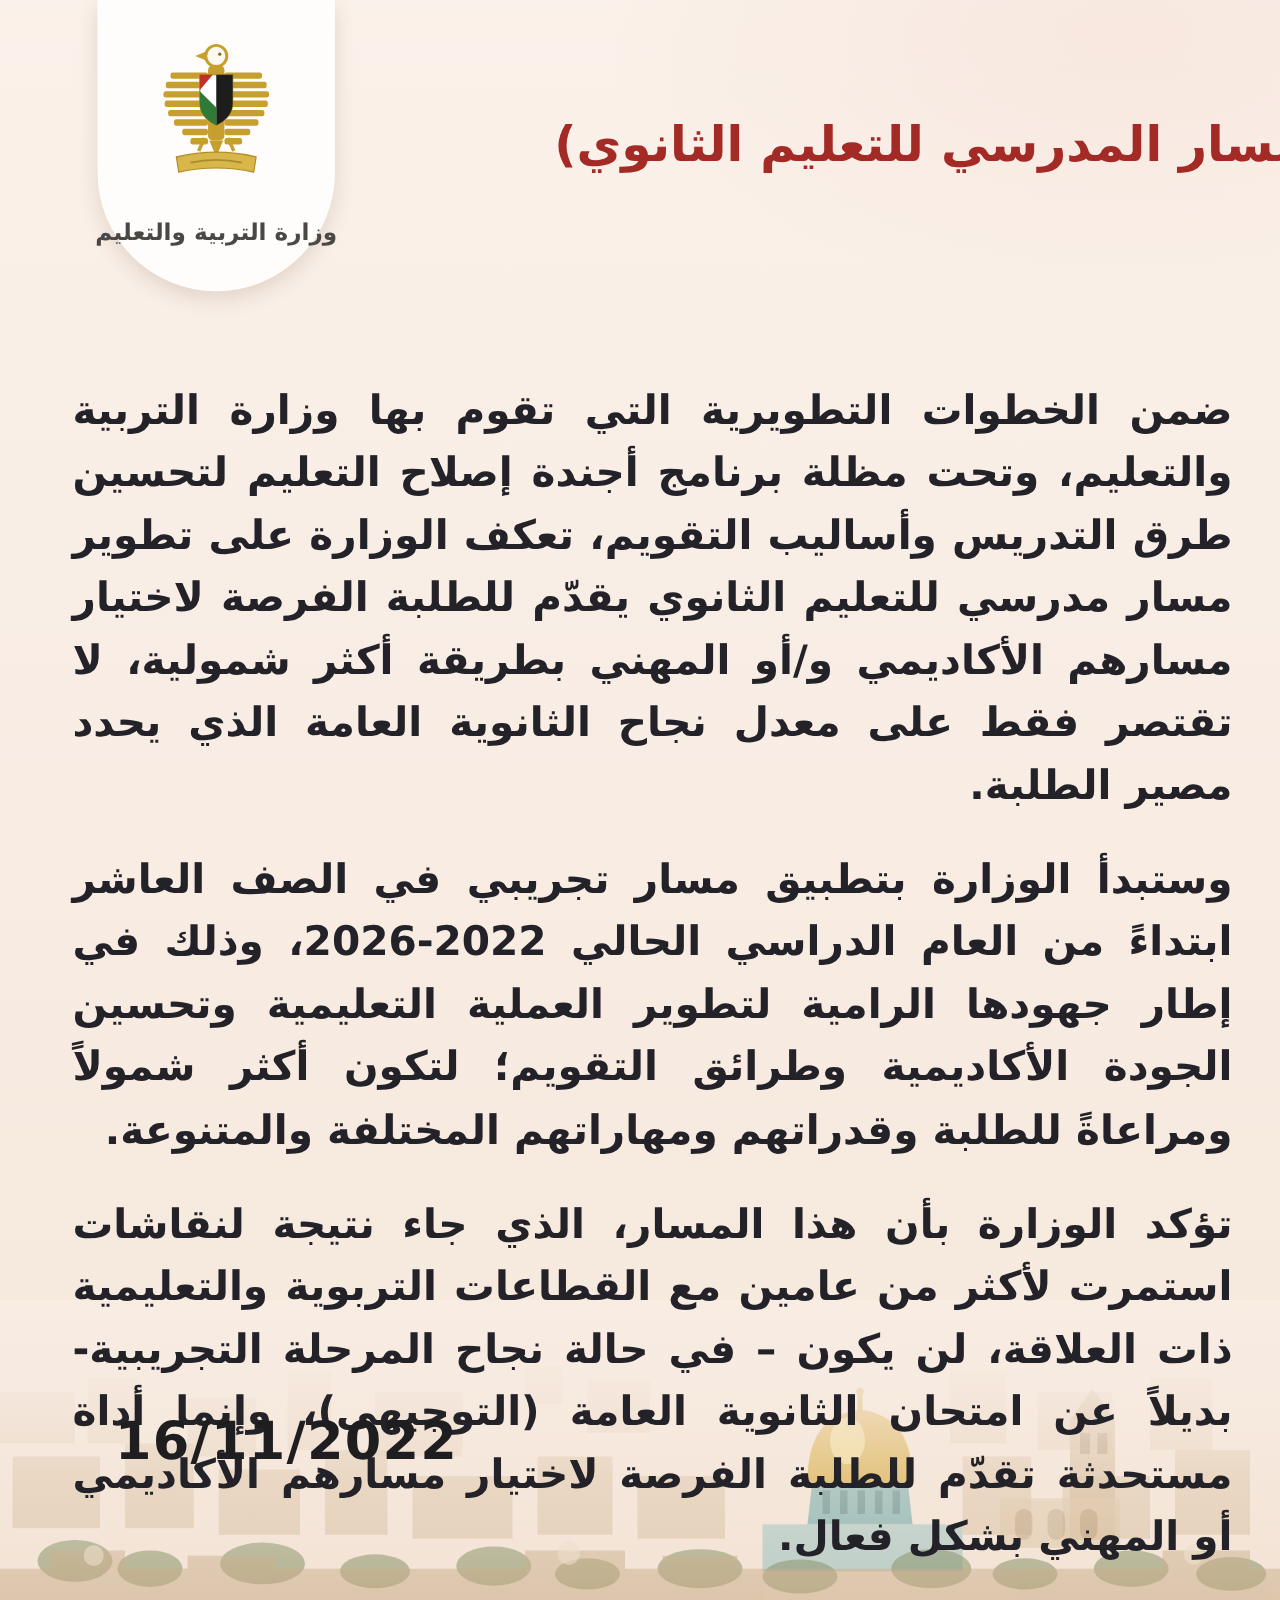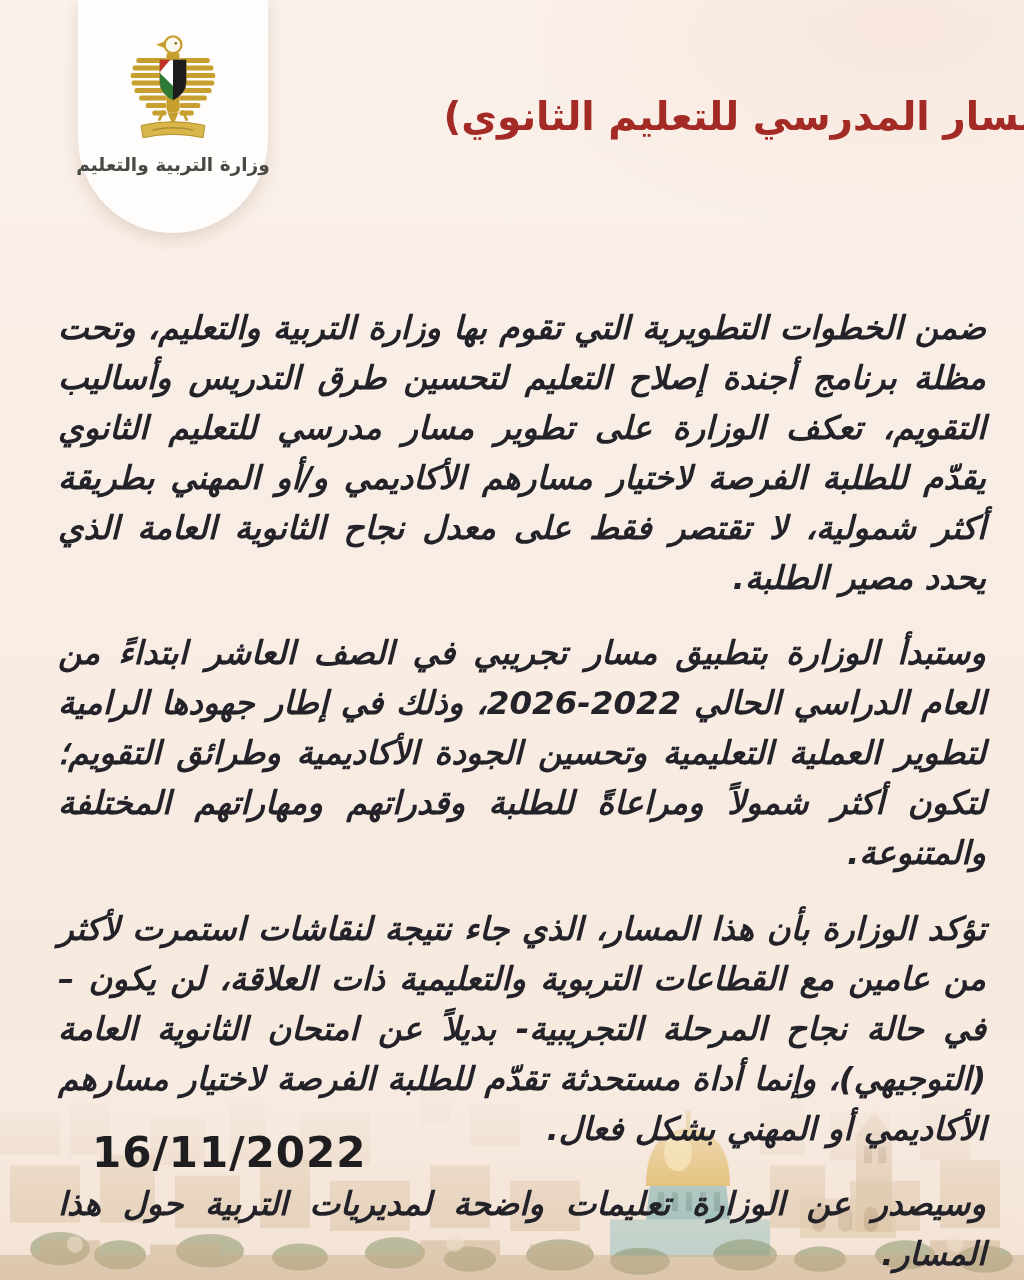--- a/index.html
+++ b/index.html
@@ -18,20 +18,21 @@
   
   .badge {
     position: absolute;
     top: 0; left: 78px;
     width: 190px; height: 233px;
     background: #fffdfb;
     border-radius: 0 0 95px 95px;
     box-shadow: 0 6px 16px rgba(120, 90, 60, 0.18);
     display: flex; flex-direction: column; align-items: center;
     z-index: 5;
+    gap: 22px;
   }
   .badge svg.emblem { margin-top: 26px; width: 118px; height: 122px; }
   .badge .ministry-name {
     margin-top: 6px;
     font-size: 18.5px;
     font-weight: bold;
     color: #4a4845;
     direction: rtl;
     white-space: nowrap;
   }
@@ -68,21 +69,20 @@
     direction: rtl;
     text-align: justify;
     z-index: 4;
   }
   .content p {
     margin: 0 0 25px 0;
     font-size: 32.5px;
     font-weight: bold;
     line-height: 1.54;
     color: #242229;
-    font-style: italic;
   }
 
   
   .pub-date {
     position: absolute;
     left: 92px; top: 1128px;
     font-size: 42px;
     font-weight: bold;
     color: #1e1d1f;
     z-index: 4;

